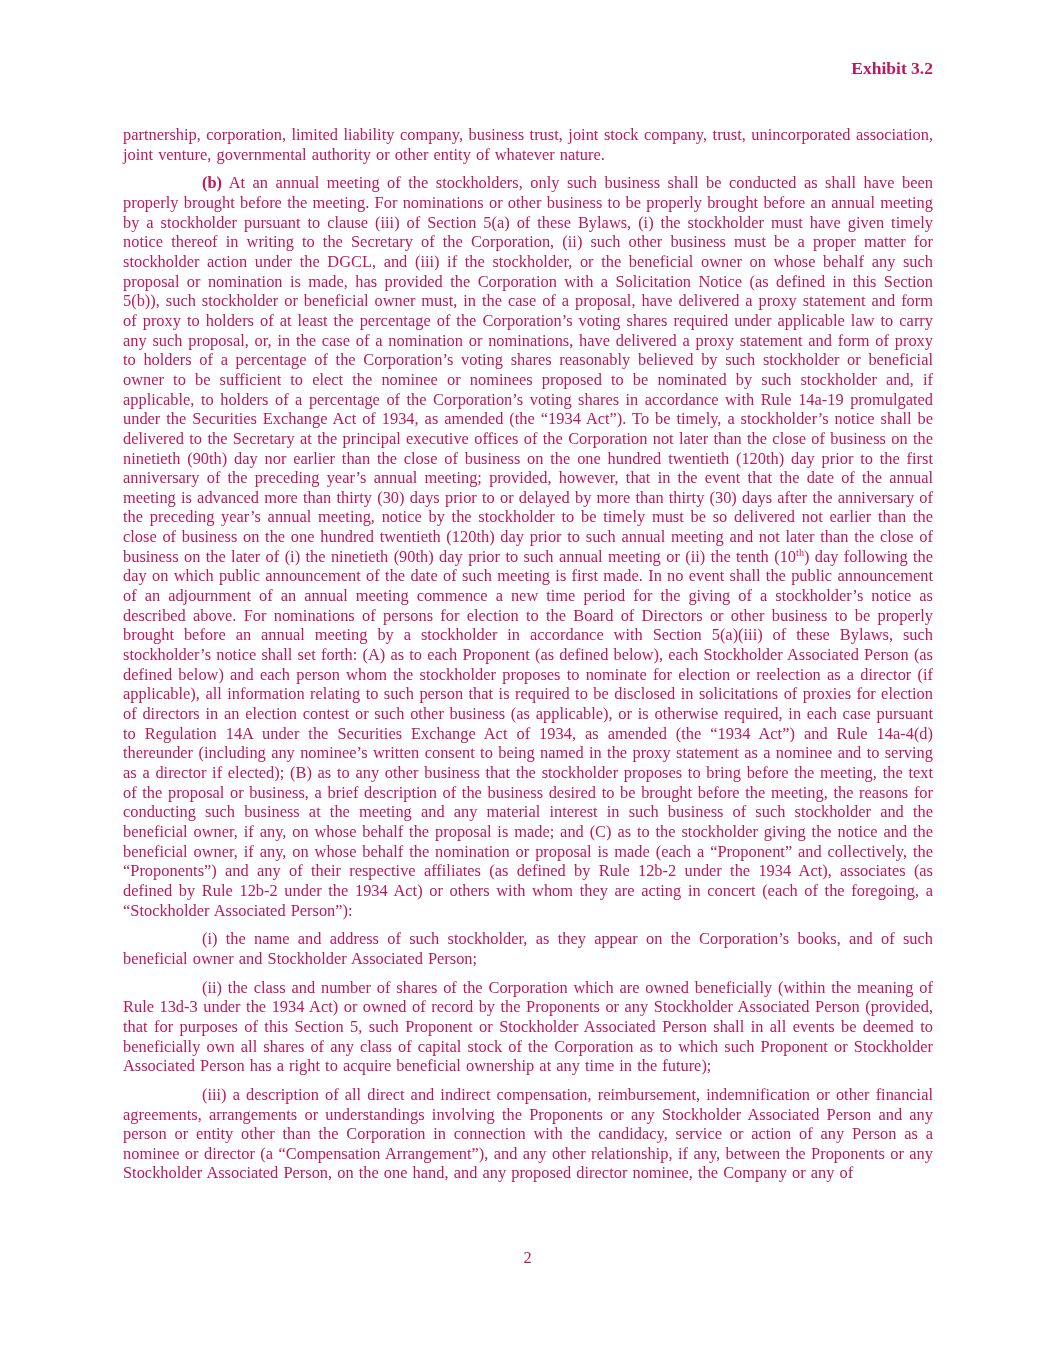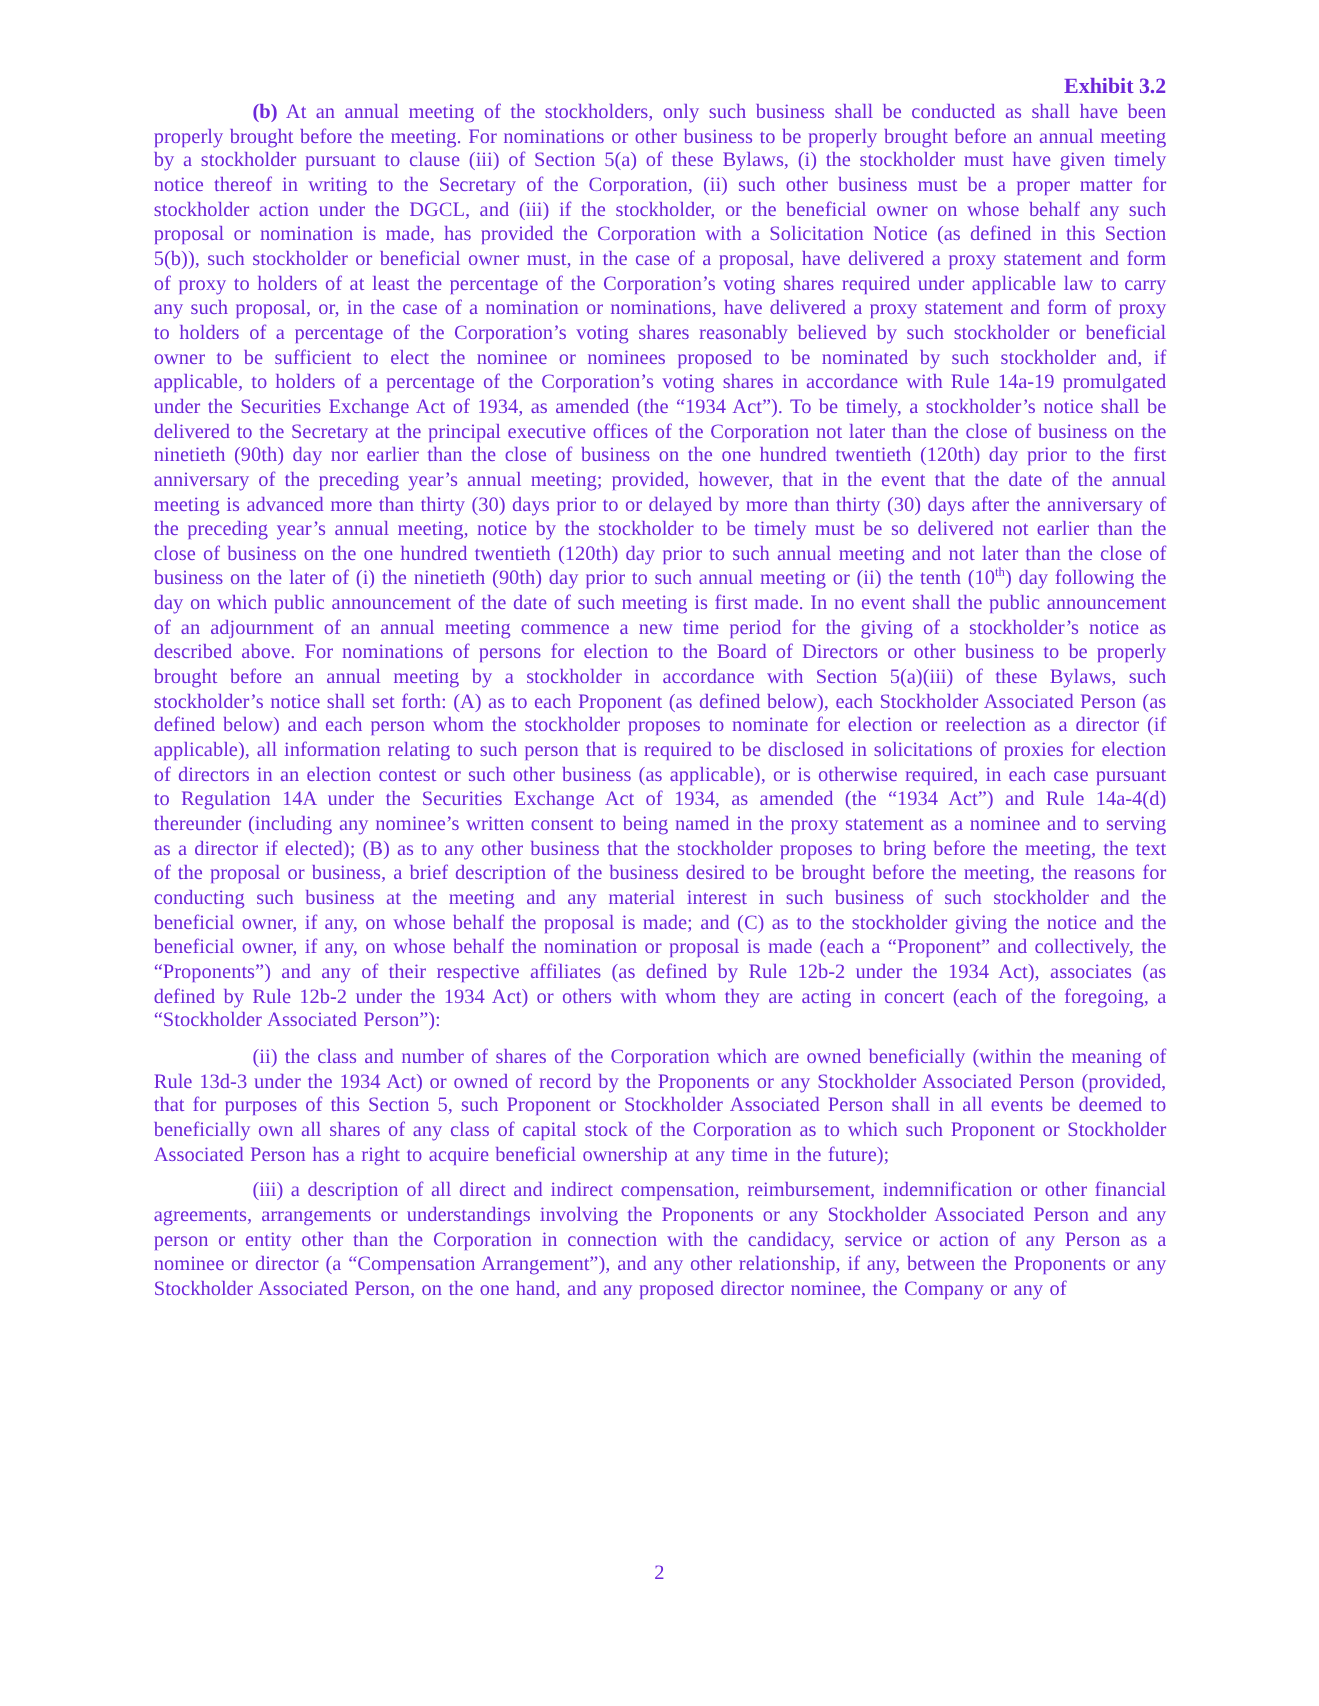--- a/index.html
+++ b/index.html
@@ -5,21 +5,21 @@
   html, body {
     margin: 0;
     padding: 0;
     background: #ffffff;
   }
   .page {
     position: relative;
     width: 1055px;
     height: 1365px;
     background: #ffffff;
-    color: #6d28d9;
+    color: #be185d;
     font-family: "Liberation Serif", "DejaVu Serif", serif;
     box-sizing: border-box;
     padding: 57px 122px 0 123px;
     overflow: hidden;
   }
   .exhibit {
     text-align: right;
     font-weight: bold;
     font-size: 17.5px;
     line-height: 22px;
@@ -58,23 +58,25 @@
     line-height: 19.65px;
   }
 </style>
 </head>
 <body>
 
 <div class="page">
 
   <div class="exhibit">Exhibit 3.2</div>
 
+  <p class="para first">partnership, corporation, limited liability company, business trust, joint stock company, trust, unincorporated association, joint venture, governmental authority or other entity of whatever nature.</p>
 
   <p class="para indent"><span class="lead-bold">(b)</span><span> At an annual meeting of the stockholders, only such business shall be conducted as shall have been properly brought before the meeting. For nominations or other business to be properly brought before an annual meeting by a stockholder pursuant to clause (iii) of Section 5(a) of these Bylaws, (i) the stockholder must have given timely notice thereof in writing to the Secretary of the Corporation, (ii) such other business must be a proper matter for stockholder action under the DGCL, and (iii) if the stockholder, or the beneficial owner on whose behalf any such proposal or nomination is made, has provided the Corporation with a Solicitation Notice (as defined in this Section 5(b)), such stockholder or beneficial owner must, in the case of a proposal, have delivered a proxy statement and form of proxy to holders of at least the percentage of the Corporation’s voting shares required under applicable law to carry any such proposal, or, in the case of a nomination or nominations, have delivered a proxy statement and form of proxy to holders of a percentage of the Corporation’s voting shares reasonably believed by such stockholder or beneficial owner to be sufficient to elect the nominee or nominees proposed to be nominated by such stockholder and, if applicable, to holders of a percentage of the Corporation’s voting shares in accordance with Rule 14a-19 promulgated under the Securities Exchange Act of 1934, as amended (the “1934 Act”). To be timely, a stockholder’s notice shall be delivered to the Secretary at the principal executive offices of the Corporation not later than the close of business on the ninetieth (90th) day nor earlier than the close of business on the one hundred twentieth (120th) day prior to the first anniversary of the preceding year’s annual meeting; provided, however, that in the event that the date of the annual meeting is advanced more than thirty (30) days prior to or delayed by more than thirty (30) days after the anniversary of the preceding year’s annual meeting, notice by the stockholder to be timely must be so delivered not earlier than the close of business on the one hundred twentieth (120th) day prior to such annual meeting and not later than the close of business on the later of (i) the ninetieth (90th) day prior to such annual meeting or (ii)  the tenth (10</span><sup class="ordinal">th</sup><span>) day following the day on which public announcement of the date of such meeting is first made. In no event shall the public announcement of an adjournment of an annual meeting commence a new time period for the giving of a stockholder’s notice as described above. For nominations of persons for election to the Board of Directors or other business to be properly brought before an annual meeting by a stockholder in accordance with Section 5(a)(iii) of these Bylaws, such stockholder’s notice shall set forth: (A) as to each Proponent (as defined below), each Stockholder Associated Person (as defined below) and each person whom the stockholder proposes to nominate for election or reelection as a director (if applicable), all information relating to such person that is required to be disclosed in solicitations of proxies for election of directors in an election contest or such other business (as applicable), or is otherwise required, in each case pursuant to Regulation 14A under the Securities Exchange Act of 1934, as amended (the “1934 Act”) and Rule 14a-4(d) thereunder (including any nominee’s written consent to being named in the proxy statement as a nominee and to serving as a director if elected); (B) as to any other business that the stockholder proposes to bring before the meeting, the text of the proposal or business, a brief description of the business desired to be brought before the meeting, the reasons for conducting such business at the meeting and any material interest in such business of such stockholder and the beneficial owner, if any, on whose behalf the proposal is made; and (C) as to the stockholder giving the notice and the beneficial owner, if any, on whose behalf the nomination or proposal is made (each a “Proponent” and collectively, the “Proponents”) and any of their respective affiliates (as defined by Rule 12b-2 under the 1934 Act), associates (as defined by Rule 12b-2 under the 1934 Act) or others with whom they are acting in concert (each of the foregoing, a “Stockholder Associated Person”):</span></p>
 
+  <p class="para indent">(i) the name and address of such stockholder, as they appear on the Corporation’s books, and of such beneficial owner and Stockholder Associated Person;</p>
 
   <p class="para indent">(ii) the class and number of shares of the Corporation which are owned beneficially (within the meaning of Rule 13d-3 under the 1934 Act) or owned of record by the Proponents or any Stockholder Associated Person (provided, that for purposes of this Section 5, such Proponent or Stockholder Associated Person shall in all events be deemed to beneficially own all shares of any class of capital stock of the Corporation as to which such Proponent or Stockholder Associated Person has a right to acquire beneficial ownership at any time in the future);</p>
 
   <p class="para indent">(iii) a description of all direct and indirect compensation, reimbursement, indemnification or other financial agreements, arrangements or understandings involving the Proponents or any Stockholder Associated Person and any person or entity other than the Corporation in connection with the candidacy, service or action of any Person as a nominee or director (a “Compensation Arrangement”), and any other relationship, if any, between the Proponents or any Stockholder Associated Person, on the one hand, and any proposed director nominee, the Company or any of</p>
 
   <div class="page-footer">2</div>
 
 </div>
 
 </body></html>

